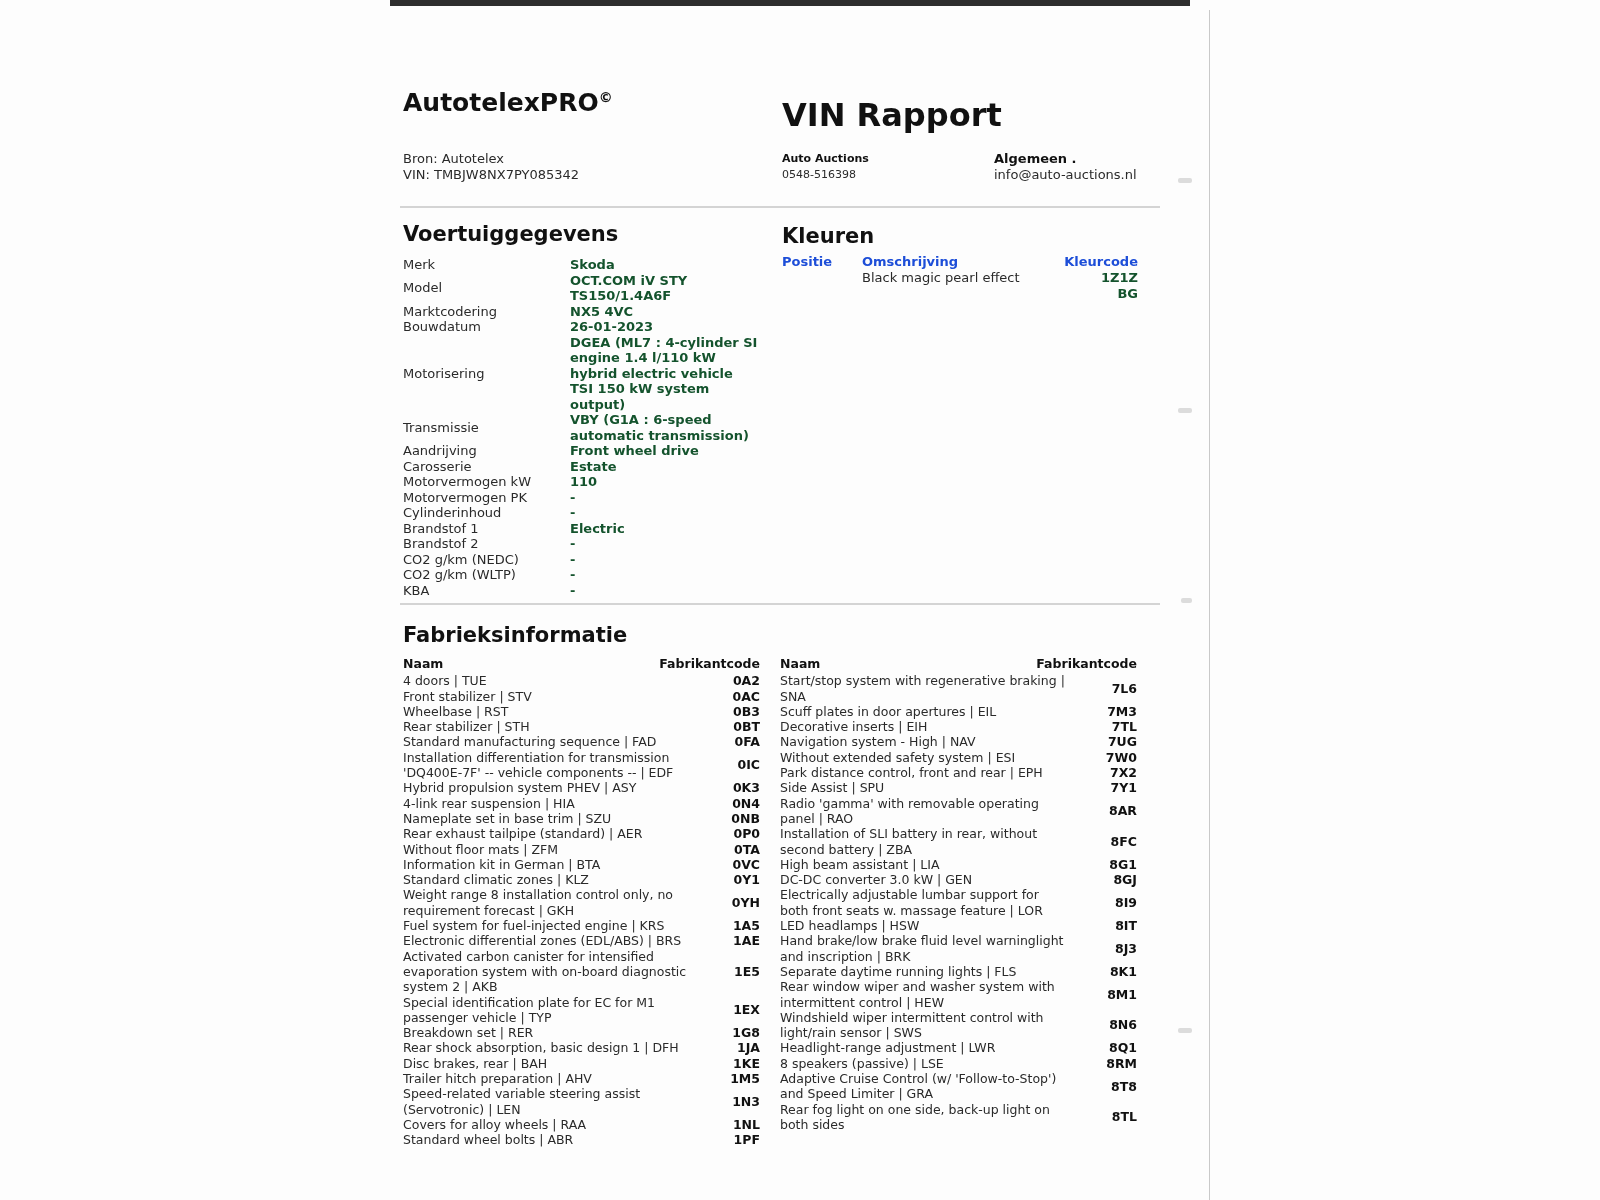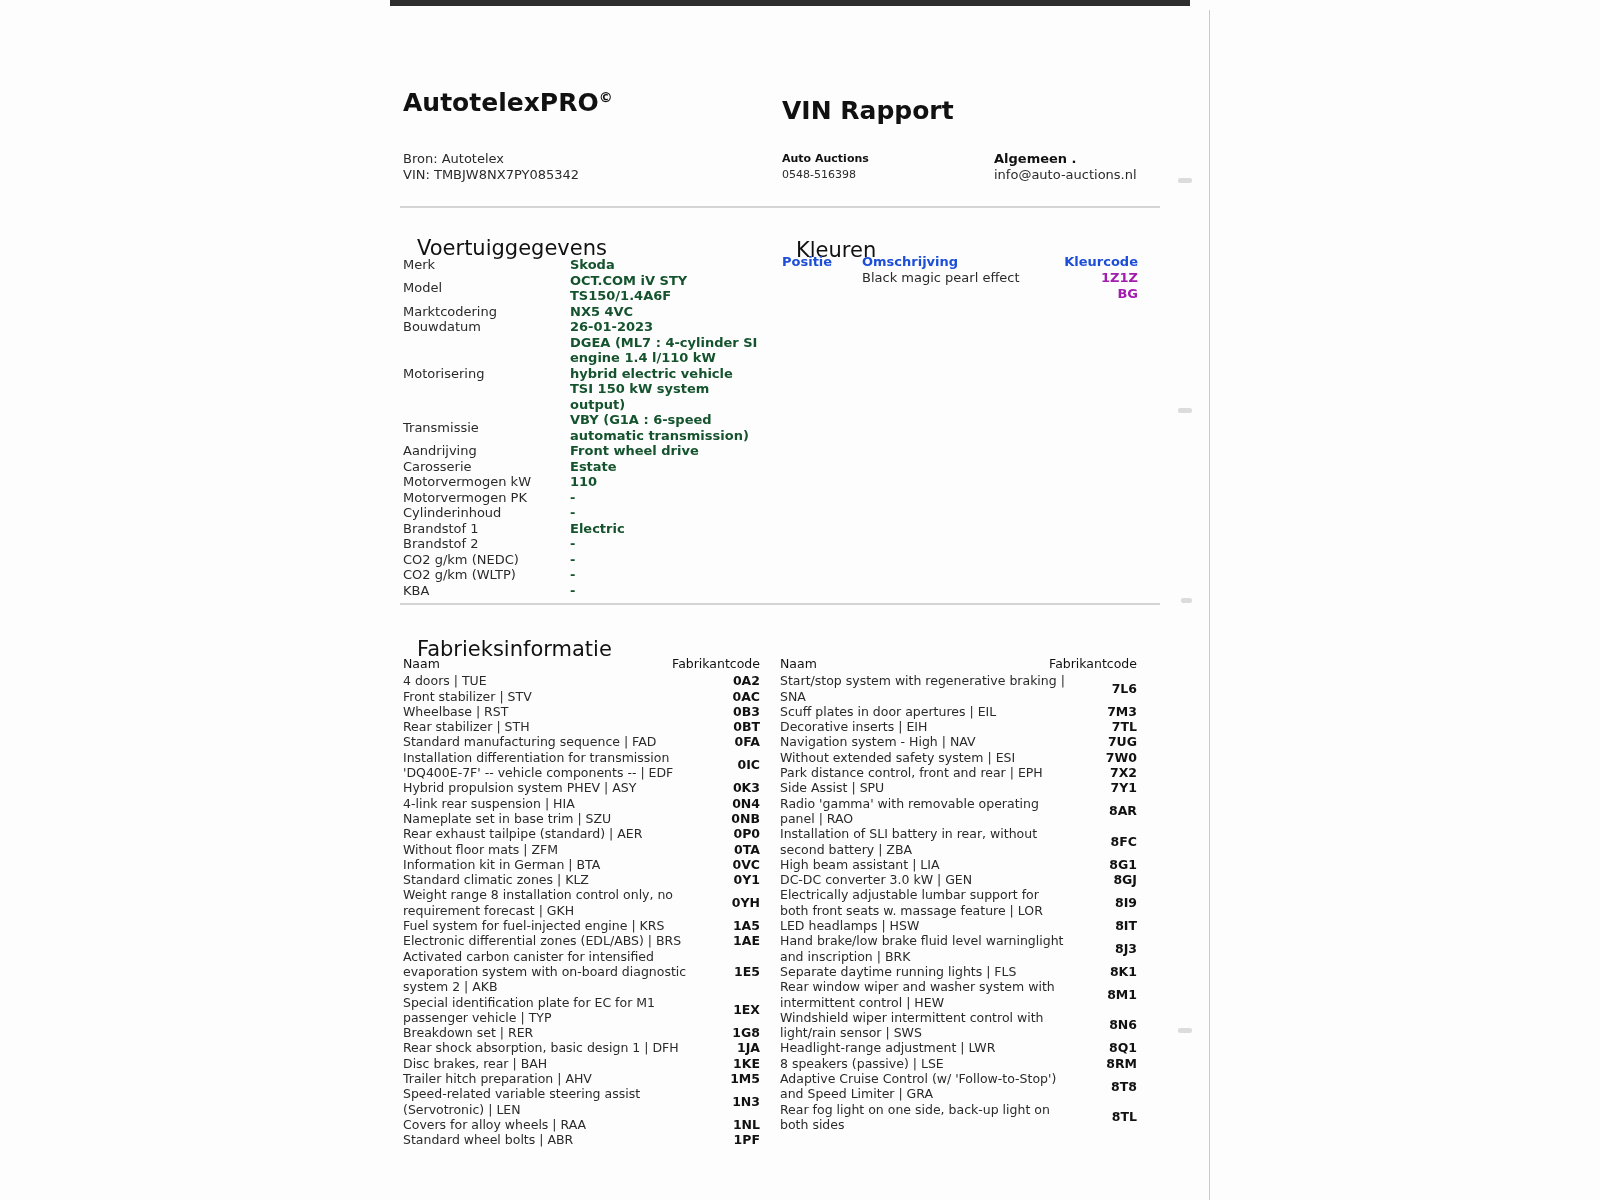--- a/index.html
+++ b/index.html
@@ -17,52 +17,52 @@
   .smudge.s2{left:1178px;top:408px;width:14px;height:5px;}
   .smudge.s3{left:1181px;top:598px;width:11px;height:5px;}
   .smudge.s4{left:1178px;top:1028px;width:14px;height:5px;}
   .hr{position:absolute;left:400px;width:760px;height:2px;background:#d4d4d4;}
   .hr1{top:206px;}
   .hr2{top:603px;}
 
   
   .brand{position:absolute;left:403px;top:88px;font-size:25px;font-weight:bold;color:#111;}
   .brand sup{font-size:14px;}
-  .report-title{position:absolute;left:782px;top:96px;font-size:25px;font-weight:bold;color:#111;}
+  .report-title{position:absolute;left:782px;top:96px;font-size:32px;font-weight:bold;color:#111;}
   .src-block{position:absolute;left:403px;top:151px;font-size:13px;line-height:16px;color:#2a2a2a;}
   .contact-a{position:absolute;left:782px;top:151px;font-size:11px;line-height:16px;}
   .contact-b{position:absolute;left:994px;top:151px;font-size:13px;line-height:16px;}
   .bold{font-weight:bold;color:#111;}
 
   
-  .sec-title{position:absolute;font-size:21px;font-weight:normal;color:#111;margin:14px;}
+  .sec-title{position:absolute;font-size:21px;font-weight:bold;color:#111;margin:0;}
   .veh-title{left:403px;top:222px;}
   .col-title{left:782px;top:224px;}
   .fab-title{left:403px;top:623px;}
 
   
   .veh-rows{position:absolute;left:403px;top:257px;width:357px;}
   .kv-row{display:flex;align-items:center;font-size:13px;line-height:15.5px;}
   .kv-label{width:167px;flex:0 0 auto;}
   .kv-value{width:190px;flex:0 0 auto;font-weight:bold;color:#14532d;}
 
   
   .colors-table{position:absolute;left:782px;top:254px;width:356px;font-size:13px;line-height:16px;}
   .col-hrow,.col-drow{display:flex;}
   .col-positie{width:80px;flex:0 0 auto;}
   .col-omschrijving{flex:1 1 auto;}
   .col-kleurcode{width:80px;flex:0 0 auto;text-align:right;}
   .col-hrow{font-weight:bold;color:#1d4ed8;}
-  .col-drow .col-kleurcode{font-weight:bold;color:#a21caf;}
+  .col-drow .col-kleurcode{font-weight:bold;color:#14532d;}
 
   
   .fab-table{position:absolute;top:656px;width:357px;font-size:12.5px;line-height:15.3px;}
   .fab-left{left:403px;}
   .fab-right{left:780px;}
-  .fab-head{display:flex;justify-content:space-between;font-weight:normal;color:#111;margin-bottom:2px;}
+  .fab-head{display:flex;justify-content:space-between;font-weight:bold;color:#111;margin-bottom:2px;}
   .fab-row{display:flex;align-items:center;}
   .fab-name{flex:1 1 auto;}
   .fab-left .fab-name{max-width:300px;}
   .fab-right .fab-name{max-width:290px;}
   .fab-code{flex:0 0 auto;margin-left:auto;text-align:right;font-weight:bold;color:#111;white-space:nowrap;}
 </style>
 </head>
 <body>
 
 <div class="canvas">

